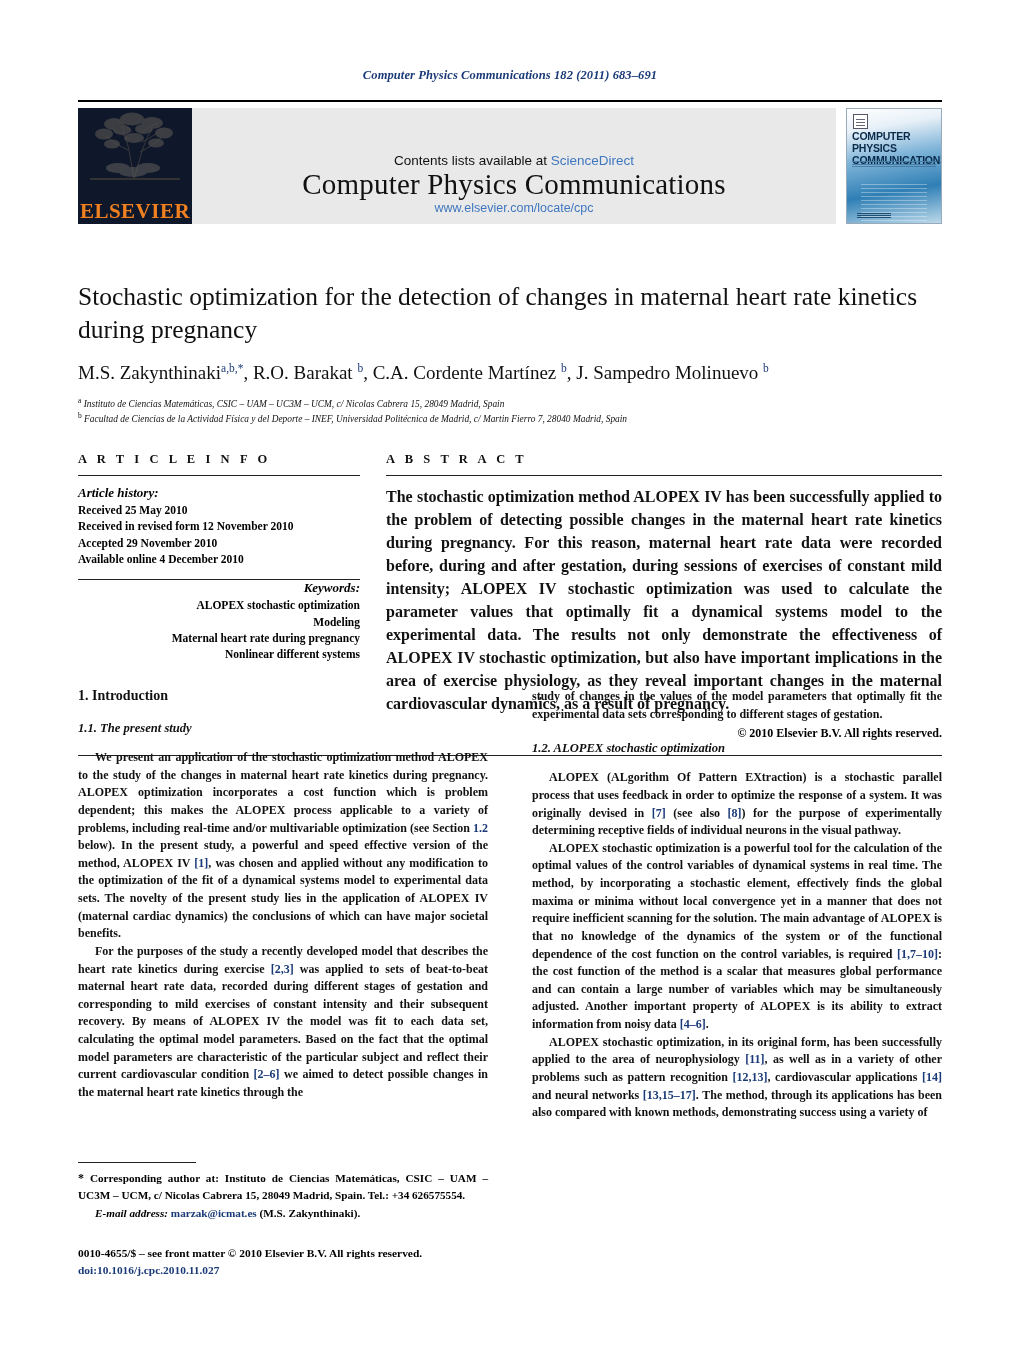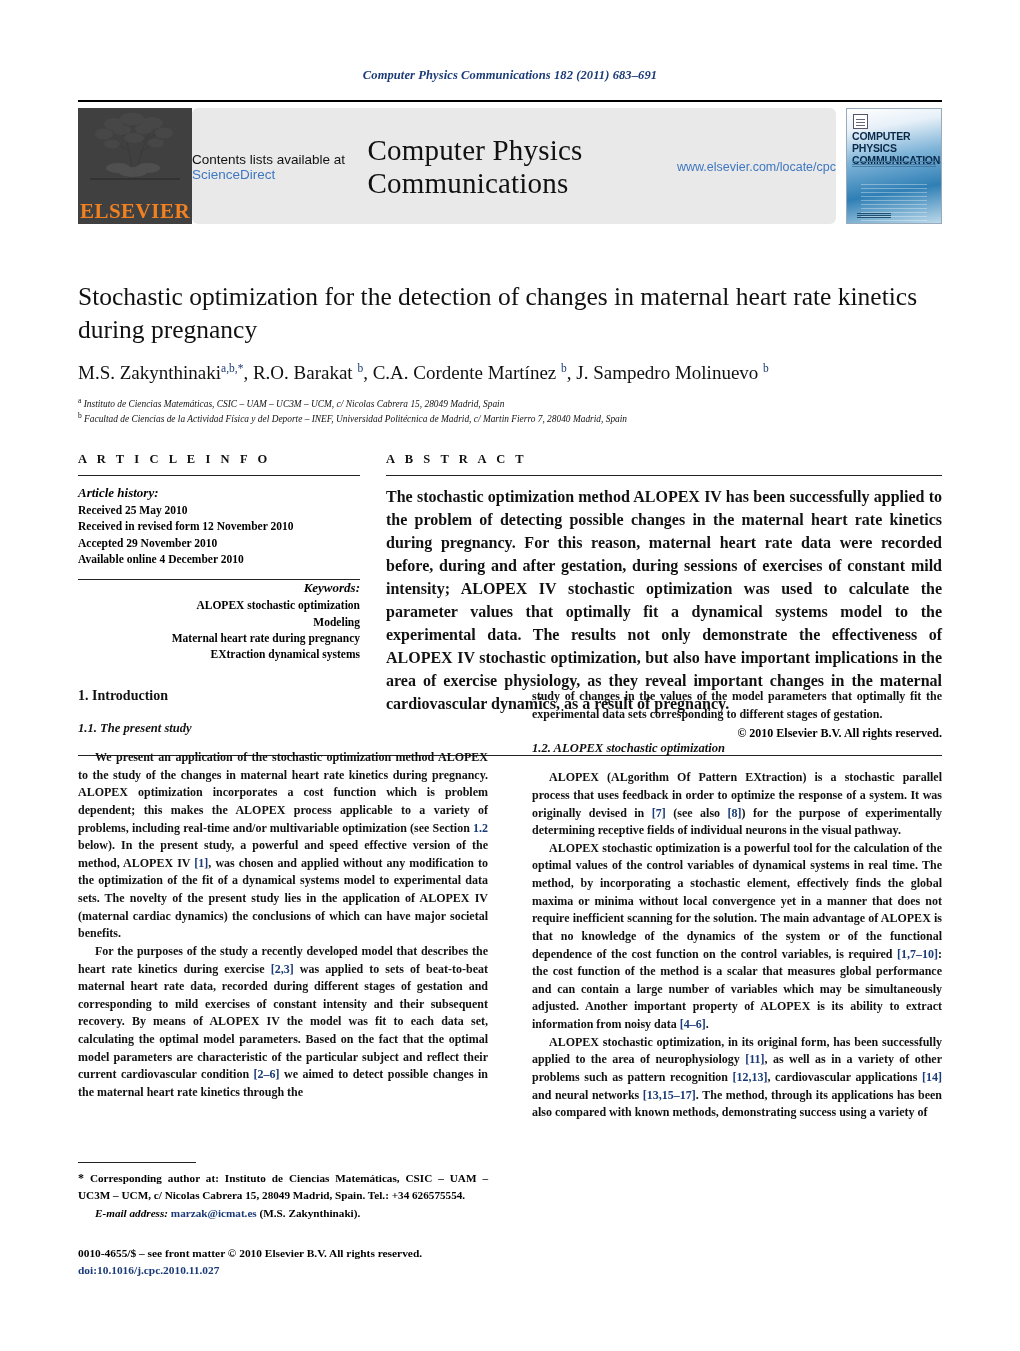--- a/index.html
+++ b/index.html
@@ -48,45 +48,44 @@
     left: 0; top: 6px;
     width: 864px; height: 116px;
     display: flex;
     flex-direction: row;
     align-items: stretch;
   }
   .elsevier-logo {
     width: 114px;
     flex: 0 0 114px;
     position: relative;
-    background: #404040;
+    background: #0f172a;
   }
   .tree-svg { position: absolute; left: 6px; top: 2px; }
   .elsevier-word {
     position: absolute;
     left: 0; bottom: 0;
     width: 114px;
     text-align: center;
     font-family: "Liberation Serif", serif;
     font-size: 21px;
     font-weight: bold;
     color: #F08020;
     letter-spacing: 0.5px;
   }
   .masthead-center {
     flex: 1 1 auto;
     background: #e9e9e9;
     position: relative;
     display: flex;
-    flex-direction: row;
+    flex-direction: column;
     justify-content: flex-end;
     align-items: center;
     padding: 11px 0 9px 0;
     box-sizing: border-box;
-    border-radius: 6px;
   }
   .contents-line {
     font-family: "Liberation Sans", sans-serif;
     font-size: 13.5px;
     color: #111;
   }
   .contents-line a { color: #3f77c0; text-decoration: none; }
   .journal-title {
     font-family: "Liberation Serif", serif;
     font-size: 29px;
@@ -379,21 +378,21 @@
         <div class="ah-line">Received 25 May 2010</div>
         <div class="ah-line">Received in revised form 12 November 2010</div>
         <div class="ah-line">Accepted 29 November 2010</div>
         <div class="ah-line">Available online 4 December 2010</div>
 
         <div class="kw-block">
           <div class="kw-title">Keywords:</div>
           <div class="kw-line">ALOPEX stochastic optimization</div>
           <div class="kw-line">Modeling</div>
           <div class="kw-line">Maternal heart rate during pregnancy</div>
-          <div class="kw-line">EXtraction dynamical systems</div>
+          <div class="kw-line">Nonlinear different systems</div>
         </div>
       </div>
 
       <div class="col-gap"></div>
 
       <div class="col-abs">
         <div class="ia-head">A B S T R A C T</div>
         <div class="ia-rule"></div>
         <div class="abstract-text">The stochastic optimization method ALOPEX IV has been successfully applied to the problem of detecting possible changes in the maternal heart rate kinetics during pregnancy. For this reason, maternal heart rate data were recorded before, during and after gestation, during sessions of exercises of constant mild intensity; ALOPEX IV stochastic optimization was used to calculate the parameter values that optimally fit a dynamical systems model to the experimental data. The results not only demonstrate the effectiveness of ALOPEX IV stochastic optimization, but also have important implications in the area of exercise physiology, as they reveal important changes in the maternal cardiovascular dynamics, as a result of pregnancy.</div>
         <div class="copyright">© 2010 Elsevier B.V. All rights reserved.</div>

